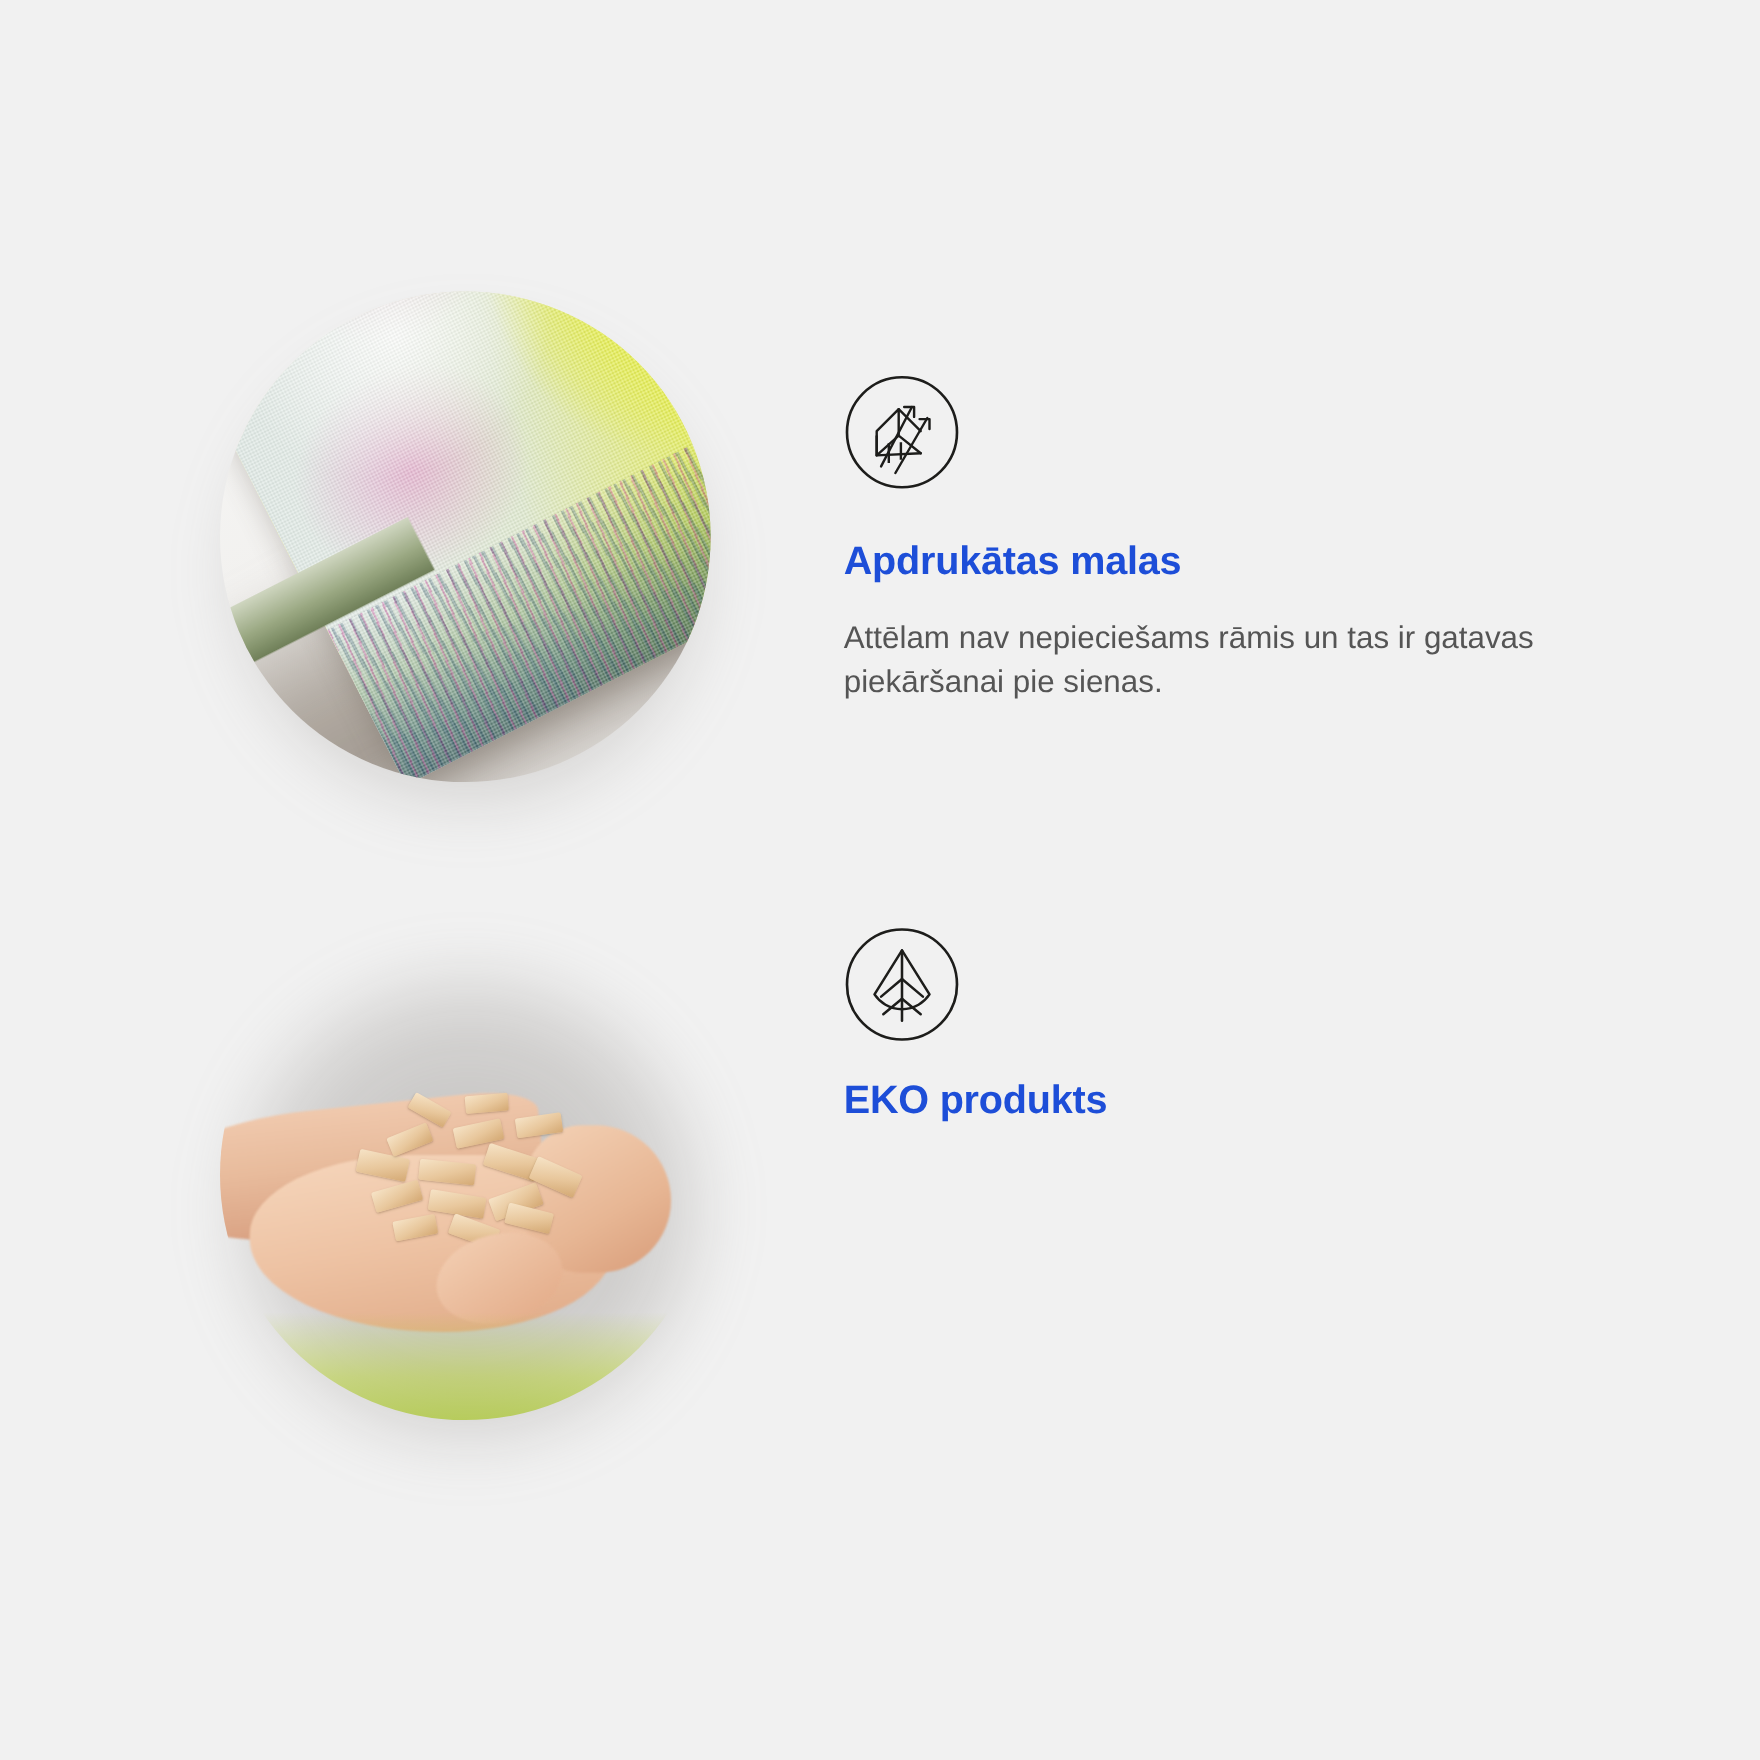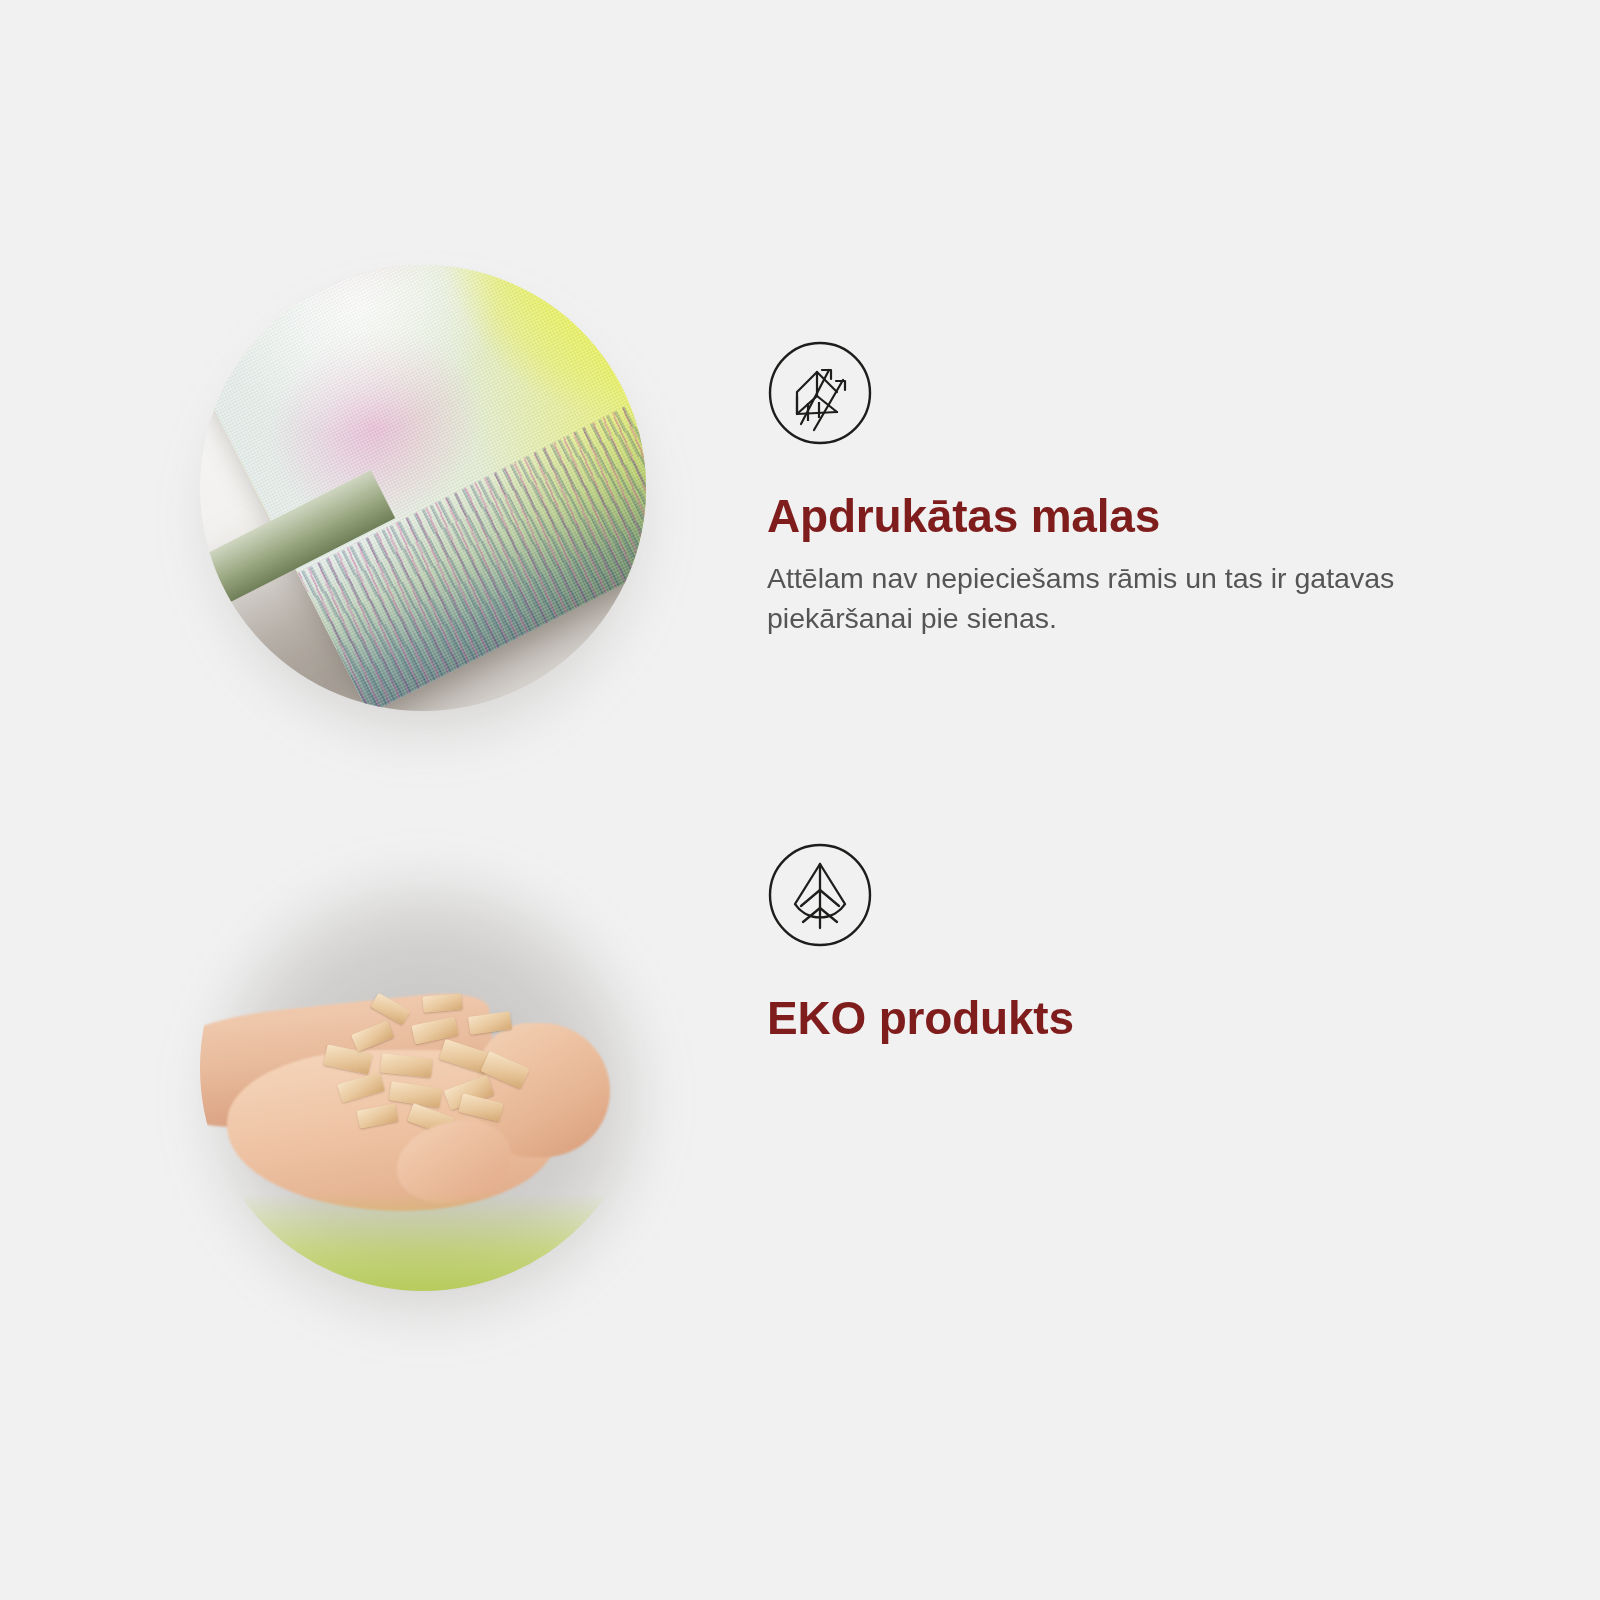--- a/index.html
+++ b/index.html
@@ -131,40 +131,40 @@
     background:linear-gradient(180deg, rgba(190,210,50,0) 0%, rgba(180,205,55,.55) 60%, rgba(170,198,50,.75) 100%);
   }
 
   
   .textcol{position:absolute;left:767px;top:0;width:720px;}
 
   .icon-circle{width:106px;height:106px;display:block;}
   .icon-circle svg{display:block;width:106px;height:106px;}
 
   .f-title{
-    font-size:46px;
+    font-size:36px;
     font-weight:600;
-    color:#7f1d1d;
+    color:#1d4ed8;
     letter-spacing:-.2px;
     margin:0;
     white-space:nowrap;
   }
   .f-body{
     font-size:28.5px;
     font-weight:400;
     color:#555555;
     line-height:1.42;
     margin:0;
     max-width:700px;
   }
   #feature-0 .textcol{top:100px;}
   #feature-0 .f-title{margin-top:43px;}
-  #feature-0 .f-body{margin-top:15px;max-width:690px;}
+  #feature-0 .f-body{margin-top:29px;max-width:690px;}
   #feature-1 .textcol{top:22px;}
-  #feature-1 .f-title{margin-top:43px;}
+  #feature-1 .f-title{margin-top:31px;}
   #feature-1 .f-body{margin-top:14px;max-width:710px;}
 </style>
 </head>
 <body>
 
 <div class="page">
 
   <section class="feature" id="feature-0">
 
     <div class="media">

